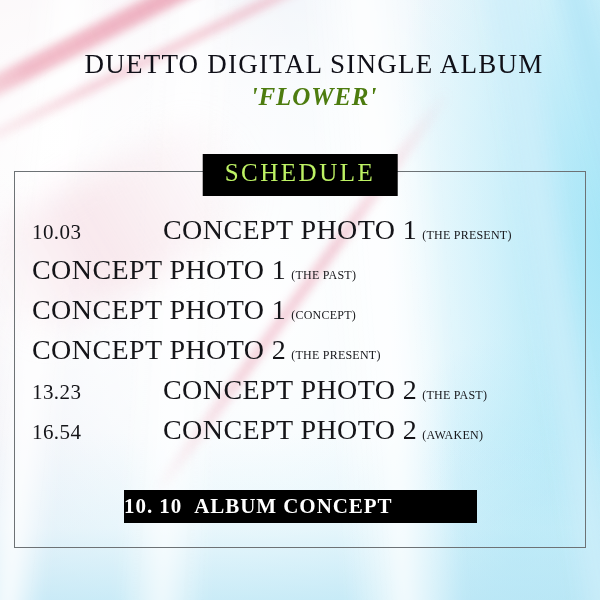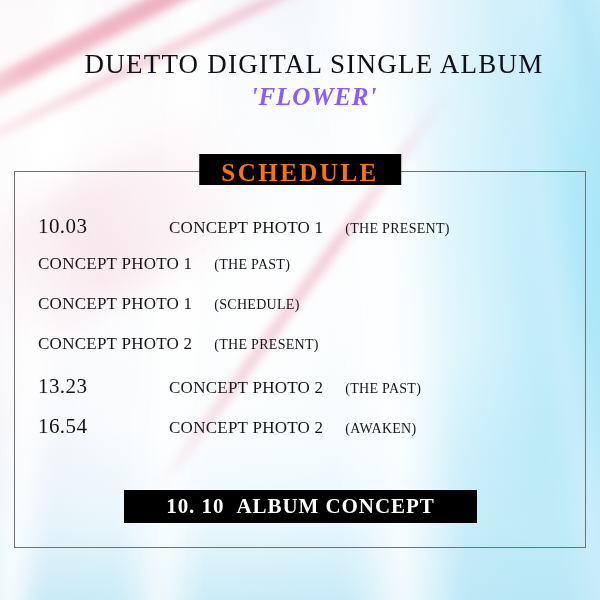--- a/index.html
+++ b/index.html
@@ -131,21 +131,21 @@
     color: #101018;
     line-height: 1.05;
     white-space: nowrap;
   }
   #album-name-line {
     margin-top: 6px;
     font-size: 25px;
     font-style: italic;
     font-weight: bold;
     letter-spacing: 0.035em;
-    color: #8b5cf6;
+    color: #4d7c0f;
     line-height: 1.05;
   }
 
   
   #frame {
     position: absolute;
     left: 14px;
     top: 171px;
     width: 572px;
     height: 377px;
@@ -153,76 +153,75 @@
     box-sizing: border-box;
   }
 
   
   #schedule-badge {
     position: absolute;
     left: 50%;
     top: 154px;
     transform: translateX(-50%);
     background: #000000;
-    color: #f97316;
-    padding: 6px 22px 0 22px;
+    color: #bef264;
+    padding: 6px 22px 11px 22px;
     font-size: 25px;
-    font-weight: bold;
+    font-weight: normal;
     letter-spacing: 0.10em;
     line-height: 1;
     white-space: nowrap;
   }
 
   
   #schedule-list {
     position: absolute;
     left: 14px;
     top: 214px;
     width: 572px;
   }
   .sched-row {
     display: flex;
     align-items: baseline;
     height: 40px;
-    padding-left: 24px;
+    padding-left: 18px;
     box-sizing: border-box;
   }
   .sched-date {
     width: 131px;
     flex: 0 0 131px;
     font-size: 21px;
     letter-spacing: 0.02em;
     color: #151519;
     white-space: nowrap;
   }
   .sched-title {
-    font-size: 17px;
+    font-size: 28px;
     letter-spacing: 0.015em;
     color: #151519;
     white-space: nowrap;
   }
   .sched-note {
-    font-size: 14px;
+    font-size: 12px;
     letter-spacing: 0.02em;
     color: #151519;
-    margin-left: 22px;
+    margin-left: 5px;
   }
 
   
   #release-banner {
     position: absolute;
     left: 124px;
     top: 490px;
     width: 353px;
     height: 33px;
     background: #000000;
     color: #ffffff;
     display: flex;
     align-items: center;
-    justify-content: center;
     font-size: 21px;
     font-weight: bold;
     letter-spacing: 0.045em;
     white-space: nowrap;
   }
   #release-date { margin-right: 12px; }
 </style>
 </head>
 <body>
 
@@ -262,21 +261,21 @@
       <span class="sched-note">(THE PRESENT)</span>
     </div>
 
     <div class="sched-row">
       <span class="sched-title">CONCEPT PHOTO 1</span>
       <span class="sched-note">(THE PAST)</span>
     </div>
 
     <div class="sched-row">
       <span class="sched-title">CONCEPT PHOTO 1</span>
-      <span class="sched-note">(SCHEDULE)</span>
+      <span class="sched-note">(CONCEPT)</span>
     </div>
 
     <div class="sched-row">
       <span class="sched-title">CONCEPT PHOTO 2</span>
       <span class="sched-note">(THE PRESENT)</span>
     </div>
 
     <div class="sched-row">
       <span class="sched-date">13.23</span>
       <span class="sched-title">CONCEPT PHOTO 2</span>

